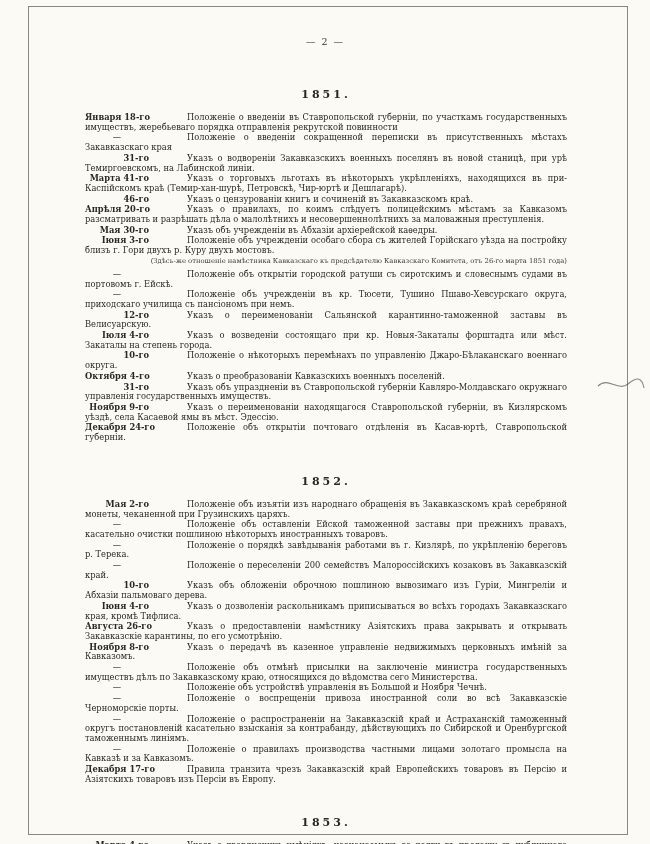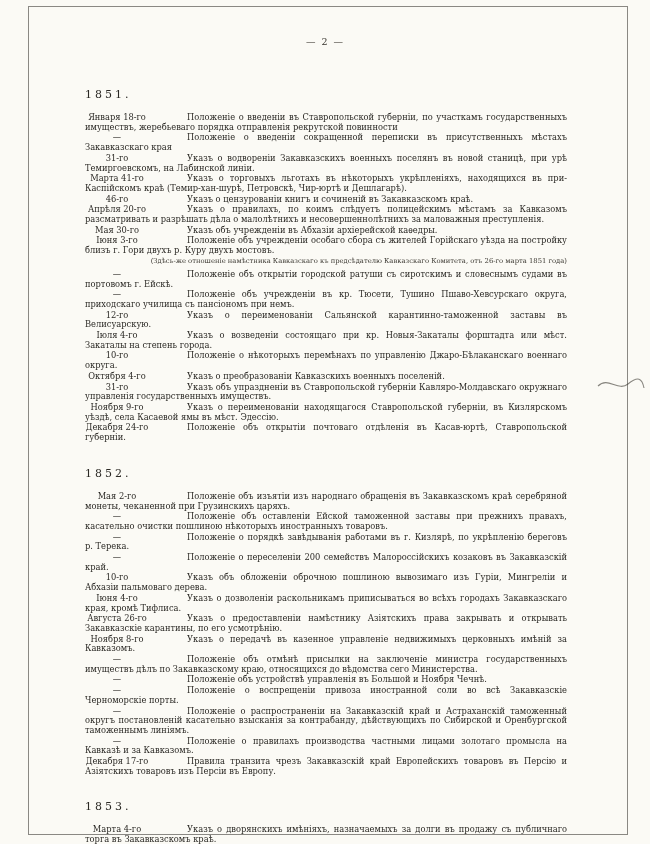--- a/index.html
+++ b/index.html
@@ -27,39 +27,39 @@
     letter-spacing:1px;
     color:#33302a;
   }
   .pagenum .dash { padding:0 5px; color:#4a463f; }
   .content {
     position:absolute;
     left:85px; top:88px;
     width:482px;
   }
   .section { margin-bottom:4px; }
-  .section + .section { margin-top:24px; }
+  .section + .section { margin-top:32px; }
   .year-heading {
-    text-align:left;
-    font-weight:normal;
+    text-align:center;
+    font-weight:bold;
     font-size:11px;
     letter-spacing:3px;
     margin:0 0 12px 0;
   }
   .entry {
     margin:0 0 1px 0;
     font-size:8.3px;
     line-height:1.17;
     text-align:justify;
   }
   .date {
     display:inline-block;
     width:64px;
-    text-align:center;
-    font-weight:normal;
+    text-align:right;
+    font-weight:bold;
     margin-right:38px;
     white-space:nowrap;
     vertical-align:top;
   }
   .date.ditto { text-align:center; font-weight:normal; }
   .note {
     text-align:right;
     font-size:6.8px;
     color:#3a3730;
     margin:1px 0 5px 0;

